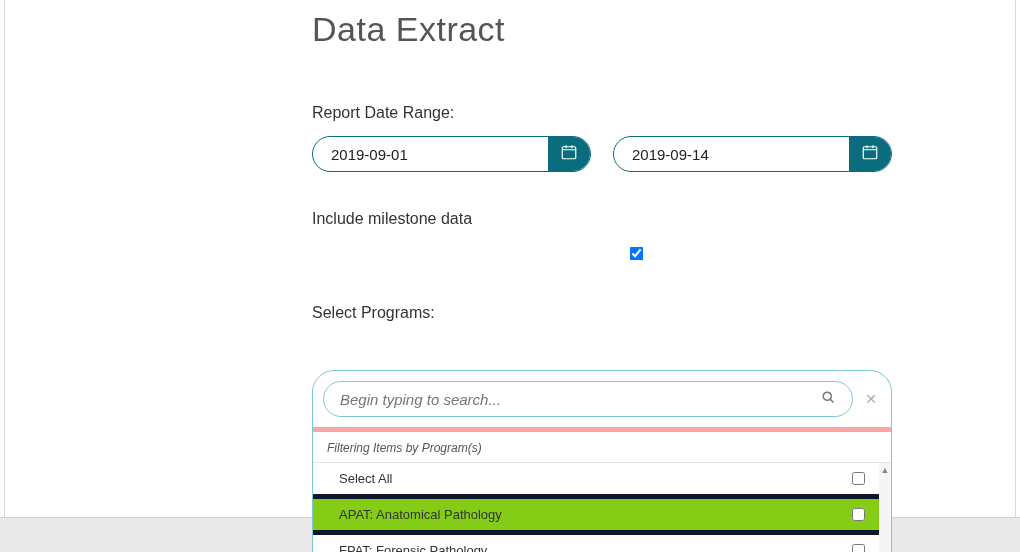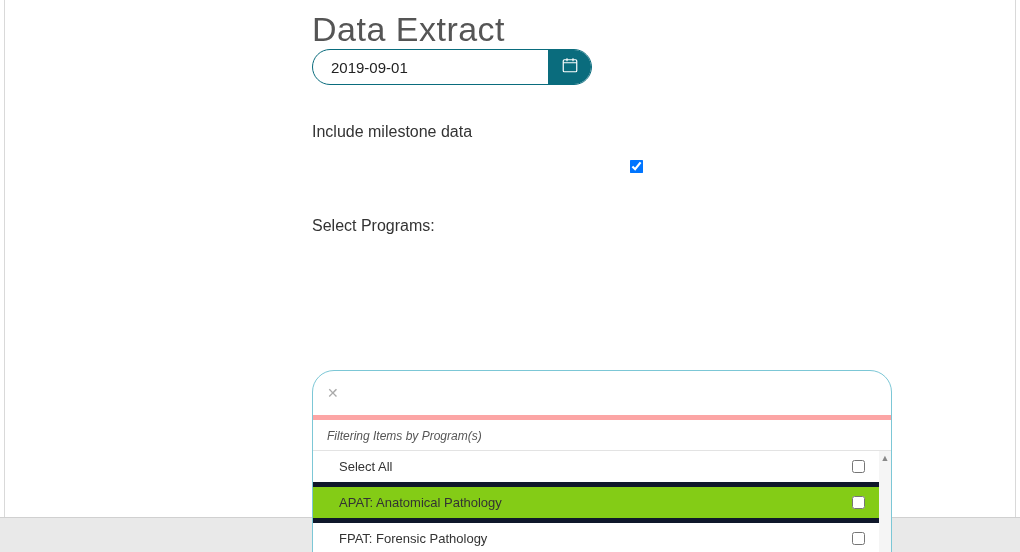--- a/index.html
+++ b/index.html
@@ -32,20 +32,21 @@
   .content {
     position: absolute;
     left: 312px;
     top: 10px;
     width: 580px;
   }
   h1.page-title {
     font-size: 34px;
     font-weight: 300;
     color: #555;
+    margin-bottom: 55px;
     letter-spacing: 0.5px;
   }
   .field-label {
     font-size: 16px;
     color: #333;
     margin-bottom: 14px;
   }
   .date-row {
     display: flex;
     gap: 22px;
@@ -186,46 +187,67 @@
 </style>
 </head>
 <body>
 
 <div class="outer-border"></div>
 <div class="footer-strip"></div>
 
 <div class="content">
   <h1 class="page-title">Data Extract</h1>
 
+  <div class="field-label">Report Date Range:</div>
   <div class="date-row">
     <div class="date-picker">
       <input class="date-input" type="text" value="2019-09-01" style="">
       <div class="date-btn">
         <span>
           <svg viewBox="0 0 24 24">
               <rect x="3" y="5" width="18" height="16" rx="1.5"></rect>
               <path d="M3 9h18M8 3v4M16 3v4"></path>
             </svg>
         </span>
       </div>
     </div>
+    <div class="date-picker">
+      <input class="date-input" type="text" value="2019-09-14" style="">
+      <div class="date-btn">
+        <span>
+          <svg viewBox="0 0 24 24">
+              <rect x="3" y="5" width="18" height="16" rx="1.5"></rect>
+              <path d="M3 9h18M8 3v4M16 3v4"></path>
+            </svg>
+        </span>
+      </div>
+    </div>
   </div>
 
   <div class="milestone-block">
     <div class="field-label">Include milestone data</div>
     <div class="milestone-check-wrap">
       <input type="checkbox" checked="" style="">
     </div>
   </div>
 
   <div class="field-label">Select Programs:</div>
 </div>
 
 <div class="dropdown-panel">
   <div class="search-row">
+    <div class="search-field">
+      <input type="text" placeholder="Begin typing to search..." style="">
+      <span class="mag">
+        <svg width="15" height="15" viewBox="0 0 24 24" fill="none" stroke="#7a7a7a" stroke-width="2.4">
+            <circle cx="10" cy="10" r="6.5"></circle>
+            <path d="M20 20l-5-5"></path>
+          </svg>
+      </span>
+    </div>
     <span class="close-x">✕</span>
   </div>
   <div class="filter-header">Filtering Items by Program(s)</div>
   <div class="list-area">
     <div class="list-item">
       <span>Select All</span>
       <input type="checkbox" class="cb" style="">
     </div>
     <div class="list-item alt">
       <span>APAT: Anatomical Pathology</span>

